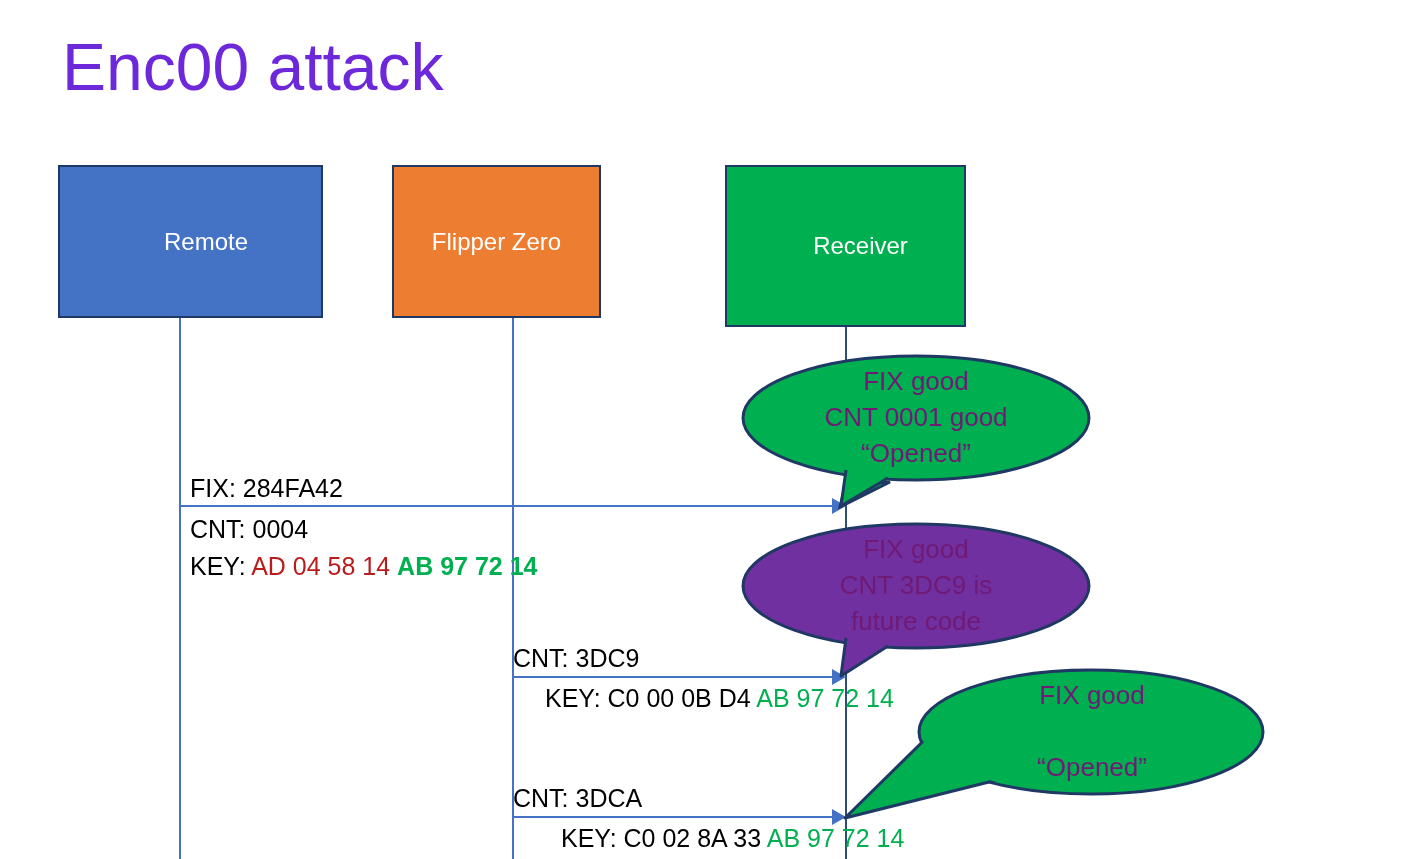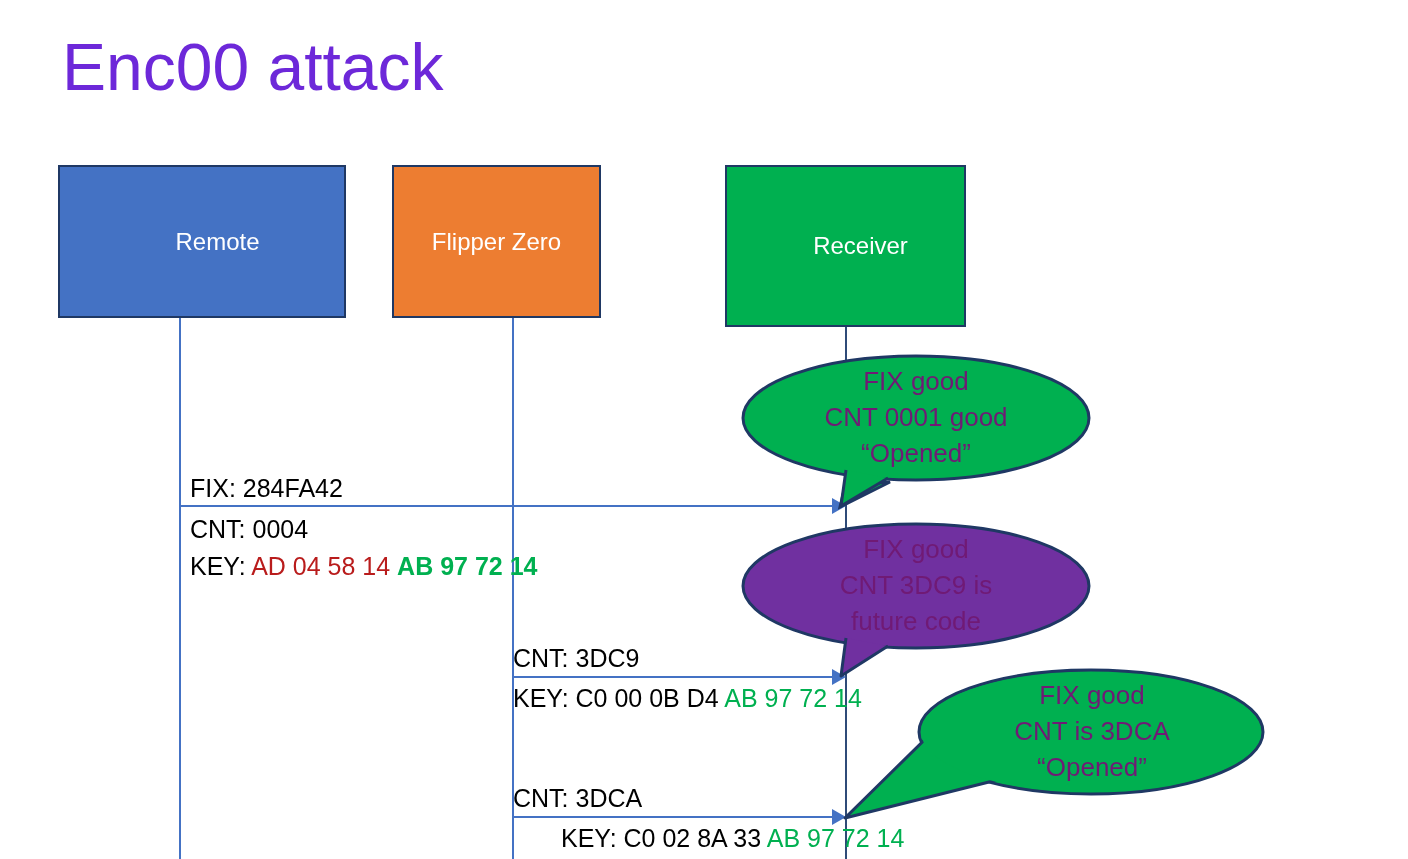--- a/index.html
+++ b/index.html
@@ -108,21 +108,21 @@
 <body>
 
 <div id="slide">
 
   <div id="title">Enc00 attack</div>
 
   <div class="lifeline" style="left:179px; top:318px; height:541px;"></div>
   <div class="lifeline" style="left:512px; top:318px; height:541px;"></div>
   <div class="lifeline dark" style="left:845px; top:318px; height:541px;"></div>
 
-  <div class="actor-box" style="left:58px; top:165px; width:288px; height:153px; background:#4472C4;padding-left:31px;">
+  <div class="actor-box" style="left:58px; top:165px; width:265px; height:153px; background:#4472C4;padding-left:31px;">
     <span>Remote</span>
   </div>
   <div class="actor-box" style="left:392px; top:165px; width:209px; height:153px; background:#ED7D31;">
     <span>Flipper Zero</span>
   </div>
   <div class="actor-box" style="left:725px; top:165px; width:241px; height:162px; background:#00B050;padding-left:30px;">
     <span>Receiver</span>
   </div>
 
   <div class="msg-line" style="left:180px; top:505px; width:652px;"></div>
@@ -137,21 +137,21 @@
   <div class="msg-text" style="left:190px; top:549px;">
     <span>KEY: </span><span class="k-red">AD 04 58 14 </span><span class="k-green k-bold">AB 97 72 14</span>
   </div>
 
   <div class="msg-line" style="left:513px; top:676px; width:319px;"></div>
   <div class="msg-head" style="left:832px; top:669px;"></div>
 
   <div class="msg-text" style="left:513px; top:641px;">
     <span>CNT: 3DC9</span>
   </div>
-  <div class="msg-text" style="left:513px; top:681px;">
+  <div class="msg-text" style="left:513px; top:681px;padding-left:32px;">
     <span>KEY: C0 00 0B D4 </span><span class="k-green">AB 97 72 14</span>
   </div>
 
   <div class="msg-line" style="left:513px; top:816px; width:319px;"></div>
   <div class="msg-head" style="left:832px; top:809px;"></div>
 
   <div class="msg-text" style="left:513px; top:781px;">
     <span>CNT: 3DCA</span>
   </div>
   <div class="msg-text" style="left:513px; top:821px;padding-left:48px;">
@@ -179,17 +179,16 @@
     <div class="c-text" style="top:84px;">future code</div>
   </div>
 
   <div class="callout" style="left:845px; top:660px; width:420px; height:160px;">
     <svg width="420" height="160" viewBox="0 0 420 160">
       <ellipse cx="246" cy="72" rx="172" ry="62" fill="#00B050" stroke="#1F3864" stroke-width="3"></ellipse>
       <path d="M 120 40 L 0 158 L 160 118" fill="#00B050" stroke="#1F3864" stroke-width="3" stroke-linejoin="round"></path>
       <ellipse cx="246" cy="72" rx="170" ry="60" fill="#00B050" stroke="none"></ellipse>
     </svg>
     <div class="c-text" style="left:74px; top:18px;">FIX good</div>
-    <div class="c-text" style="left:74px; top:54px;">CNT is 3DCA</div>
     <div class="c-text" style="left:74px; top:90px;">“Opened”</div>
   </div>
 
 </div>
 
 </body></html>

